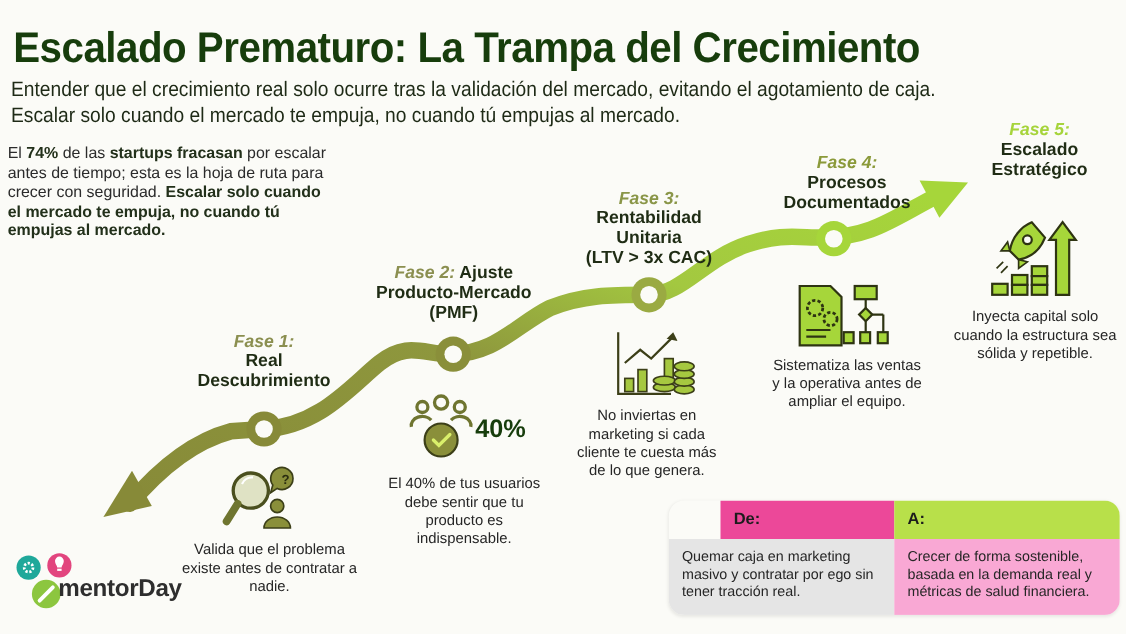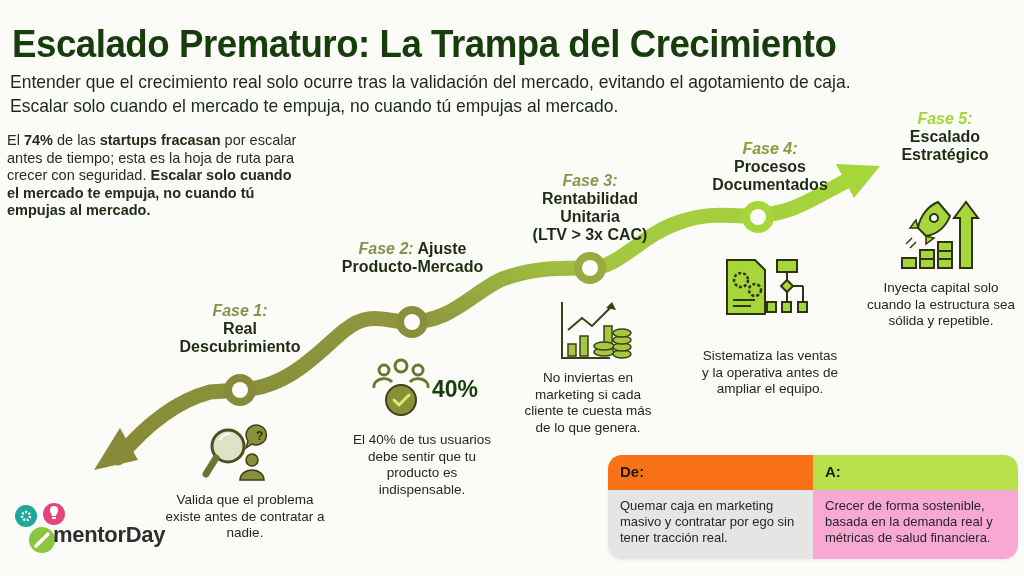--- a/index.html
+++ b/index.html
@@ -57,21 +57,21 @@
     }
     .col { flex: 1; display: flex; flex-direction: column; }
     .col .hd {
       height: 35px; padding: 8px 12px;
       font-size: 15px; font-weight: bold; color: #1c1c1c;
     }
     .col .bd {
       flex: 1; padding: 8px 12px;
       font-size: 13px; line-height: 16px; color: #262626;
     }
-    .col.from .hd { background: #f97316; }
+    .col.from .hd { background: #ec4899; margin-left: 47px; }
     .col.from .bd { background: #e5e5e5; }
     .col.to .hd { background: #b8e04a; }
     .col.to .bd { background: #f9a8d4; }
   </style>
 </head>
 <body>
 
 <div class="title">Escalado Prematuro: La Trampa del Crecimiento</div>
 <div class="subtitle">
   <div>Entender que el crecimiento real solo ocurre tras la validación del mercado, evitando el agotamiento de caja.</div>
@@ -120,20 +120,21 @@
   <path d="M 52 8 a 10 10 0 1 1 0 18 l -6 4 l 2 -7 a 10 10 0 0 1 4 -15 z" fill="#8a8f3a" stroke="#3c3f18" stroke-width="1.5"></path>
   <text x="56" y="22" font-size="12" font-weight="bold" fill="#2a2c10" font-family="Liberation Sans, sans-serif">?</text>
   <circle cx="52" cy="42" r="6" fill="#8a8f3a" stroke="#3c3f18" stroke-width="1.5"></circle>
   <path d="M 40 62 a 12 10 0 0 1 24 0 z" fill="#8a8f3a" stroke="#3c3f18" stroke-width="1.5"></path>
 </svg>
 <div class="phase-desc" style="left:165px; top:492px; width:160px;">Valida que el problema existe antes de contratar a nadie.</div>
 
 <div class="phase-head" style="left:320px; top:240px; width:185px;">
   <div><span class="phase-num">Fase 2:</span> <span>Ajuste</span></div>
   <div>Producto-Mercado</div>
+  <div>(PMF)</div>
 </div>
 <svg class="icon" style="left:370px; top:358px;" width="62" height="62" viewBox="0 0 62 62">
   <circle cx="31" cy="8" r="6" fill="none" stroke="#6f7530" stroke-width="3"></circle>
   <circle cx="14" cy="12" r="5" fill="none" stroke="#6f7530" stroke-width="3"></circle>
   <circle cx="48" cy="12" r="5" fill="none" stroke="#6f7530" stroke-width="3"></circle>
   <path d="M 4 30 a 10 8 0 0 1 18 -6" fill="none" stroke="#6f7530" stroke-width="3"></path>
   <path d="M 58 30 a 10 8 0 0 0 -18 -6" fill="none" stroke="#6f7530" stroke-width="3"></path>
   <circle cx="31" cy="42" r="15" fill="#8a8f3a" stroke="#3c3f18" stroke-width="2"></circle>
   <path d="M 24 42 l 5 5 l 10 -10" fill="none" stroke="#d9ef6b" stroke-width="3" stroke-linecap="round"></path>
 </svg>
@@ -176,21 +177,21 @@
   <rect x="52" y="2" width="20" height="12" fill="#a6d63a" stroke="#2e3412" stroke-width="2"></rect>
   <line x1="62" y1="14" x2="62" y2="22" stroke="#2e3412" stroke-width="2"></line>
   <polygon points="62,22 68,28 62,34 56,28" fill="#a6d63a" stroke="#2e3412" stroke-width="2"></polygon>
   <line x1="62" y1="34" x2="62" y2="44" stroke="#2e3412" stroke-width="2"></line>
   <line x1="68" y1="28" x2="78" y2="28" stroke="#2e3412" stroke-width="2"></line>
   <line x1="78" y1="28" x2="78" y2="44" stroke="#2e3412" stroke-width="2"></line>
   <rect x="42" y="44" width="9" height="10" fill="#a6d63a" stroke="#2e3412" stroke-width="2"></rect>
   <rect x="57" y="44" width="9" height="10" fill="#a6d63a" stroke="#2e3412" stroke-width="2"></rect>
   <rect x="73" y="44" width="9" height="10" fill="#a6d63a" stroke="#2e3412" stroke-width="2"></rect>
 </svg>
-<div class="phase-desc" style="left:700px; top:324px; width:140px;margin-top:24px;">Sistematiza las ventas y la operativa antes de ampliar el equipo.</div>
+<div class="phase-desc" style="left:700px; top:324px; width:140px;">Sistematiza las ventas y la operativa antes de ampliar el equipo.</div>
 
 <div class="phase-head" style="left:880px; top:110px; width:130px;">
   <div class="phase-num p5">Fase 5:</div>
   <div>Escalado</div>
   <div>Estratégico</div>
 </div>
 <svg class="icon" style="left:898px; top:198px;" width="84" height="74" viewBox="0 0 84 74">
   <path d="M 40 4 C 30 8, 22 18, 20 30 L 28 38 C 40 36, 48 28, 52 18 Z" fill="#a6d63a" stroke="#2e3412" stroke-width="2"></path>
   <circle cx="36" cy="20" r="4" fill="#fbfbf7" stroke="#2e3412" stroke-width="2"></circle>
   <path d="M 20 30 L 12 30 L 18 22 Z" fill="#a6d63a" stroke="#2e3412" stroke-width="1.5"></path>

